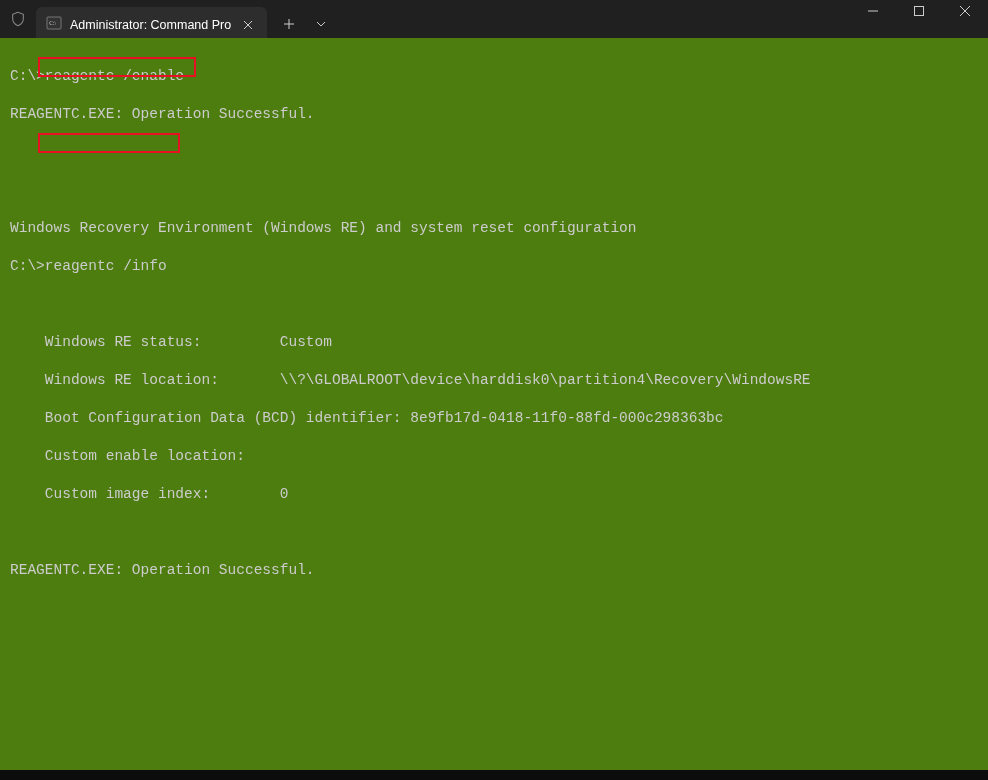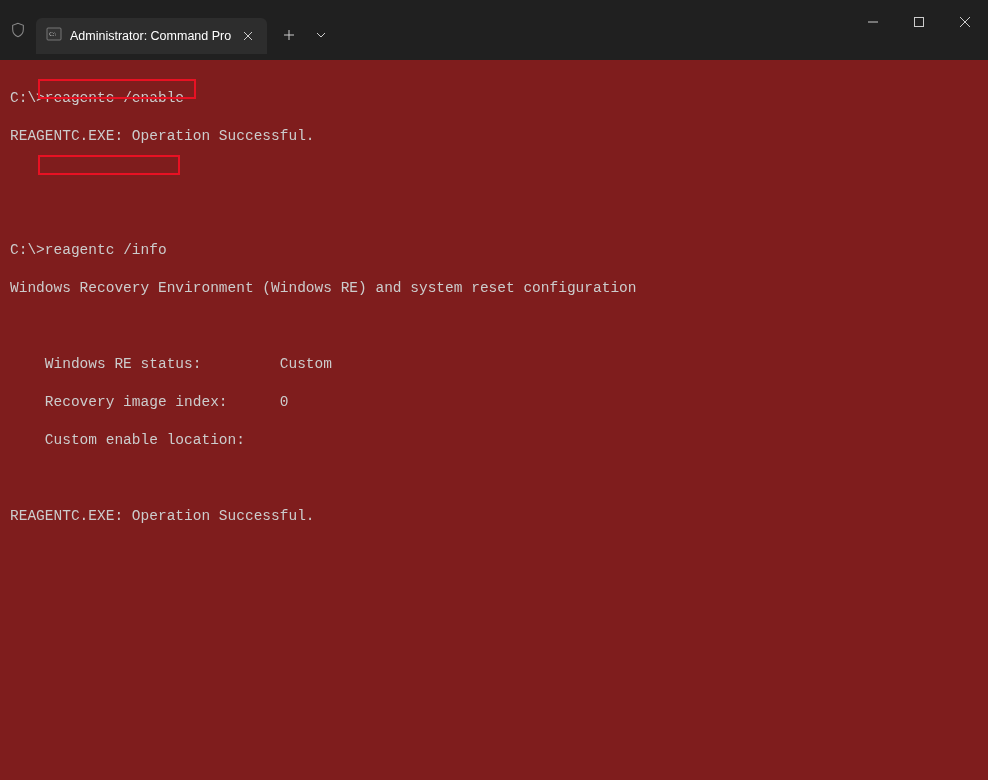--- a/index.html
+++ b/index.html
@@ -8,21 +8,21 @@
       box-sizing: border-box;
     }
     body {
       background: #0c0c0c;
       font-family: Consolas, 'Courier New', monospace;
       width: 988px;
       height: 780px;
       overflow: hidden;
     }
     .titlebar {
-      height: 60px;
+      height: 38px;
       background: #202020;
       display: flex;
       align-items: center;
       user-select: none;
     }
     .app-icon {
       width: 36px;
       height: 48px;
       display: flex;
       align-items: center;
@@ -98,21 +98,21 @@
       justify-content: center;
       color: #cccccc;
     }
     .terminal {
       padding: 10px;
       color: #cccccc;
       font-size: 14.5px;
       line-height: 19px;
       white-space: pre;
       position: relative;
-      background: #7f1d1d;
+      background: #4d7c0f;
       height: calc(100% - 48px);
       overflow: hidden;
     }
     .highlight-box {
       position: absolute;
       border: 2px solid #e81123;
       pointer-events: none;
     }
     .line {
       display: block;
@@ -172,26 +172,28 @@
       </svg>
     </div>
   </div>
 </div>
 
 <div class="terminal">
 <span class="line"><span>C:\&gt;</span><span>reagentc /enable</span></span>
 <span class="line">REAGENTC.EXE: Operation Successful.</span>
 <span class="line"> </span>
 <span class="line"> </span>
+<span class="line">Windows Recovery Environment (Windows RE) and system reset configuration</span>
 <span class="line"><span>C:\&gt;</span><span>reagentc /info</span></span>
-<span class="line">Windows Recovery Environment (Windows RE) and system reset configuration</span>
 <span class="line"> </span>
 <span class="line"><span>    Windows RE status:         </span><span>Custom</span></span>
-<span class="line">    Recovery image index:      0</span>
+<span class="line"><span>    Windows RE location:       </span><span>\\?\GLOBALROOT\device\harddisk0\partition4\Recovery\WindowsRE</span></span>
+<span class="line">    Boot Configuration Data (BCD) identifier: 8e9fb17d-0418-11f0-88fd-000c298363bc</span>
 <span class="line">    Custom enable location:</span>
+<span class="line">    Custom image index:        0</span>
 <span class="line"> </span>
 <span class="line">REAGENTC.EXE: Operation Successful.</span>
 <span class="line"> </span>
 <span class="line"> </span>
 
 <div class="highlight-box" style="top: 19px; left: 38px; width: 158px; height: 20px;"></div>
 <div class="highlight-box" style="top: 95px; left: 38px; width: 142px; height: 20px;"></div>
 </div>
 
 </body></html>

